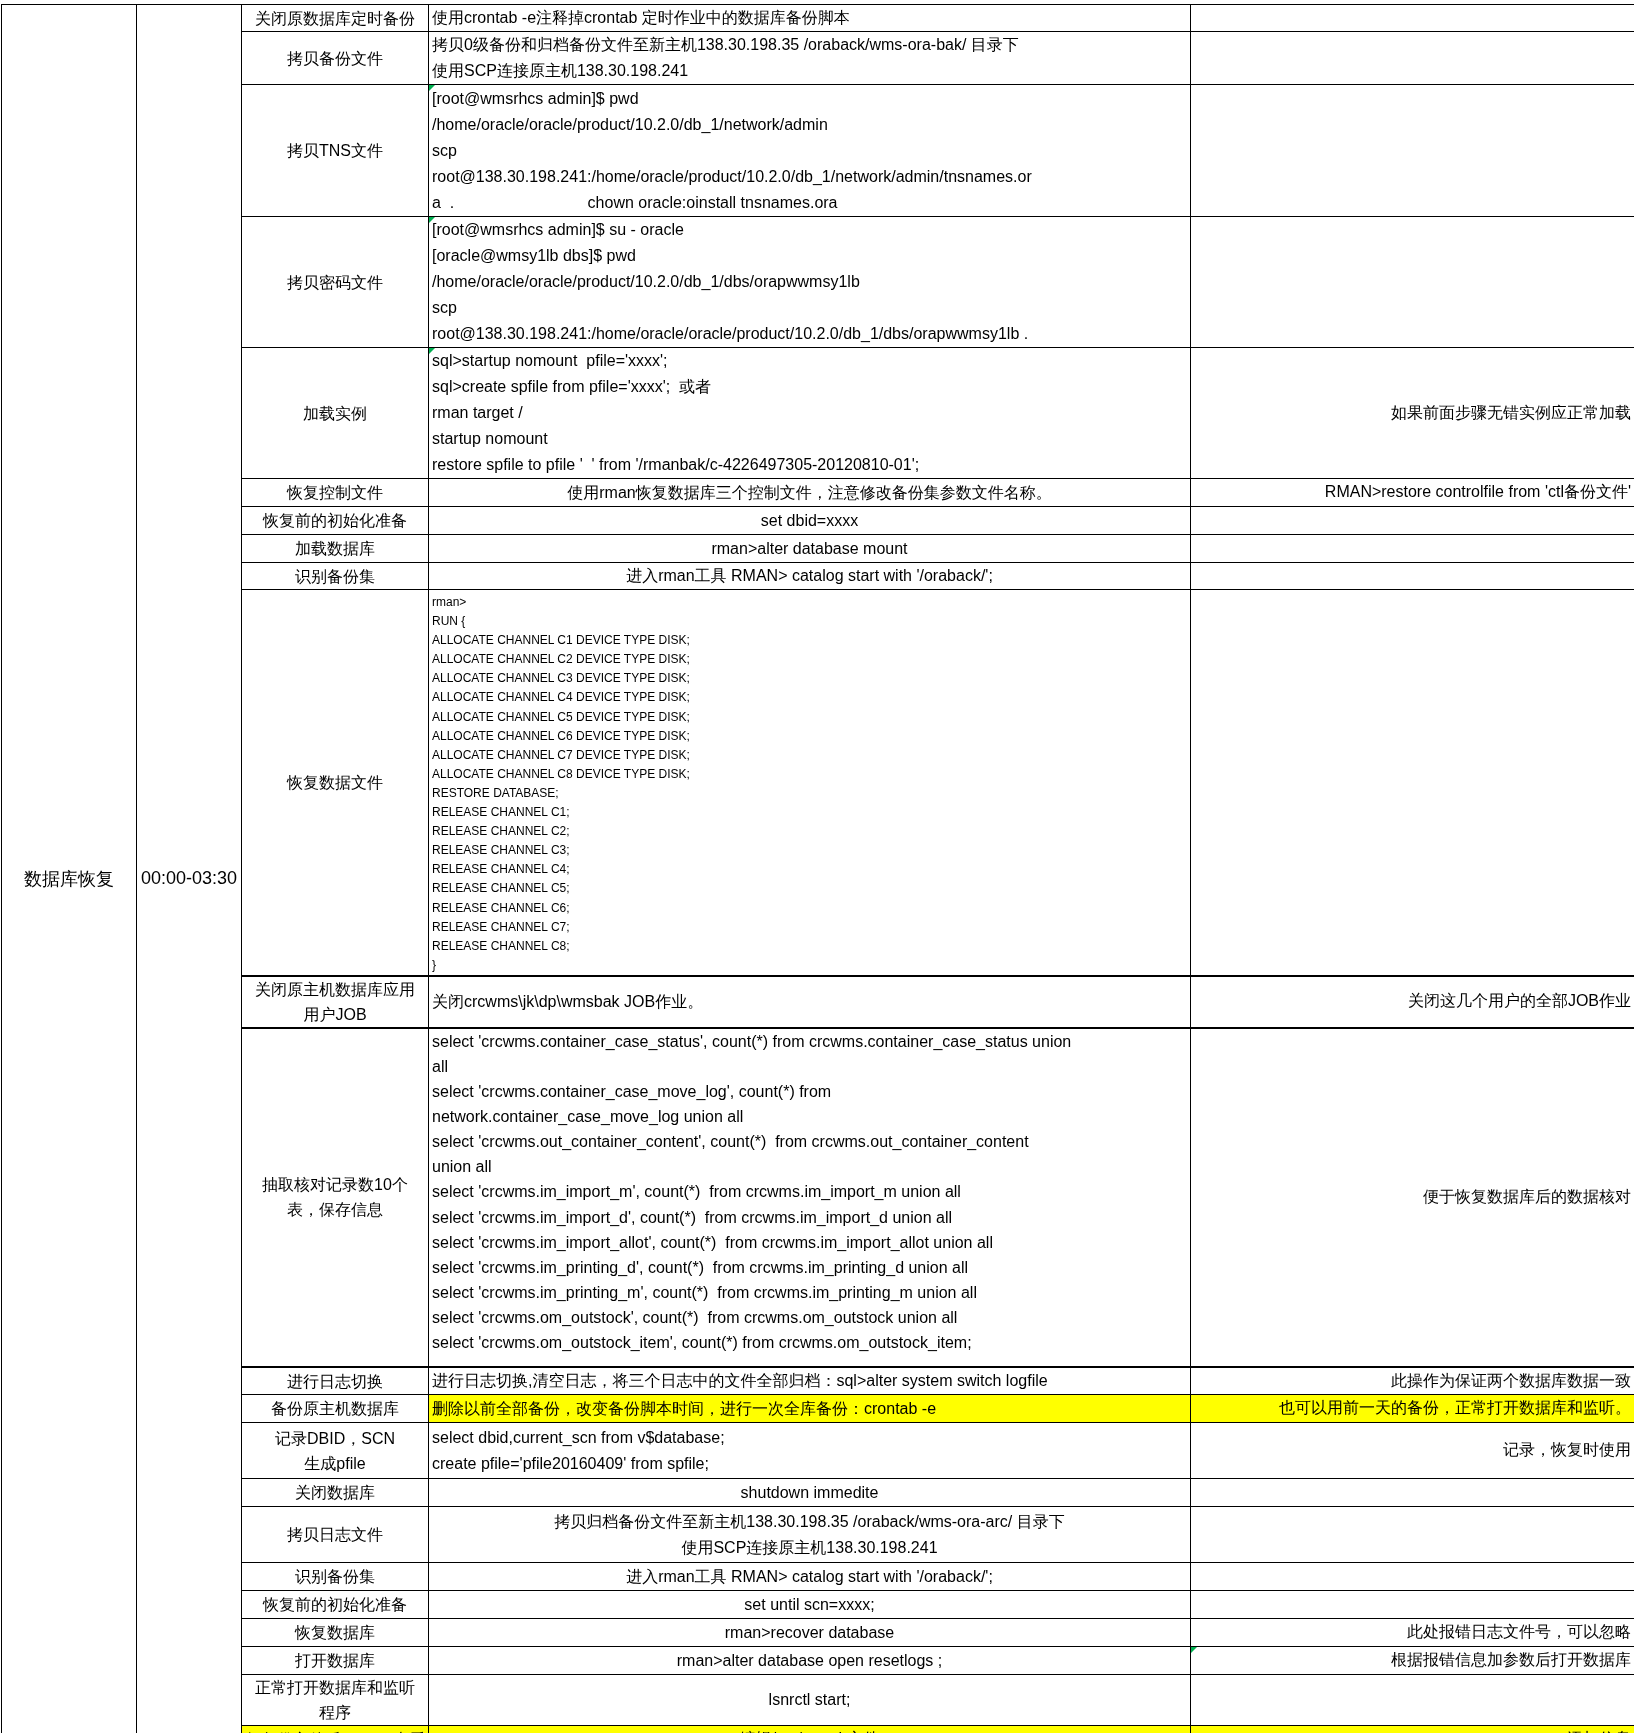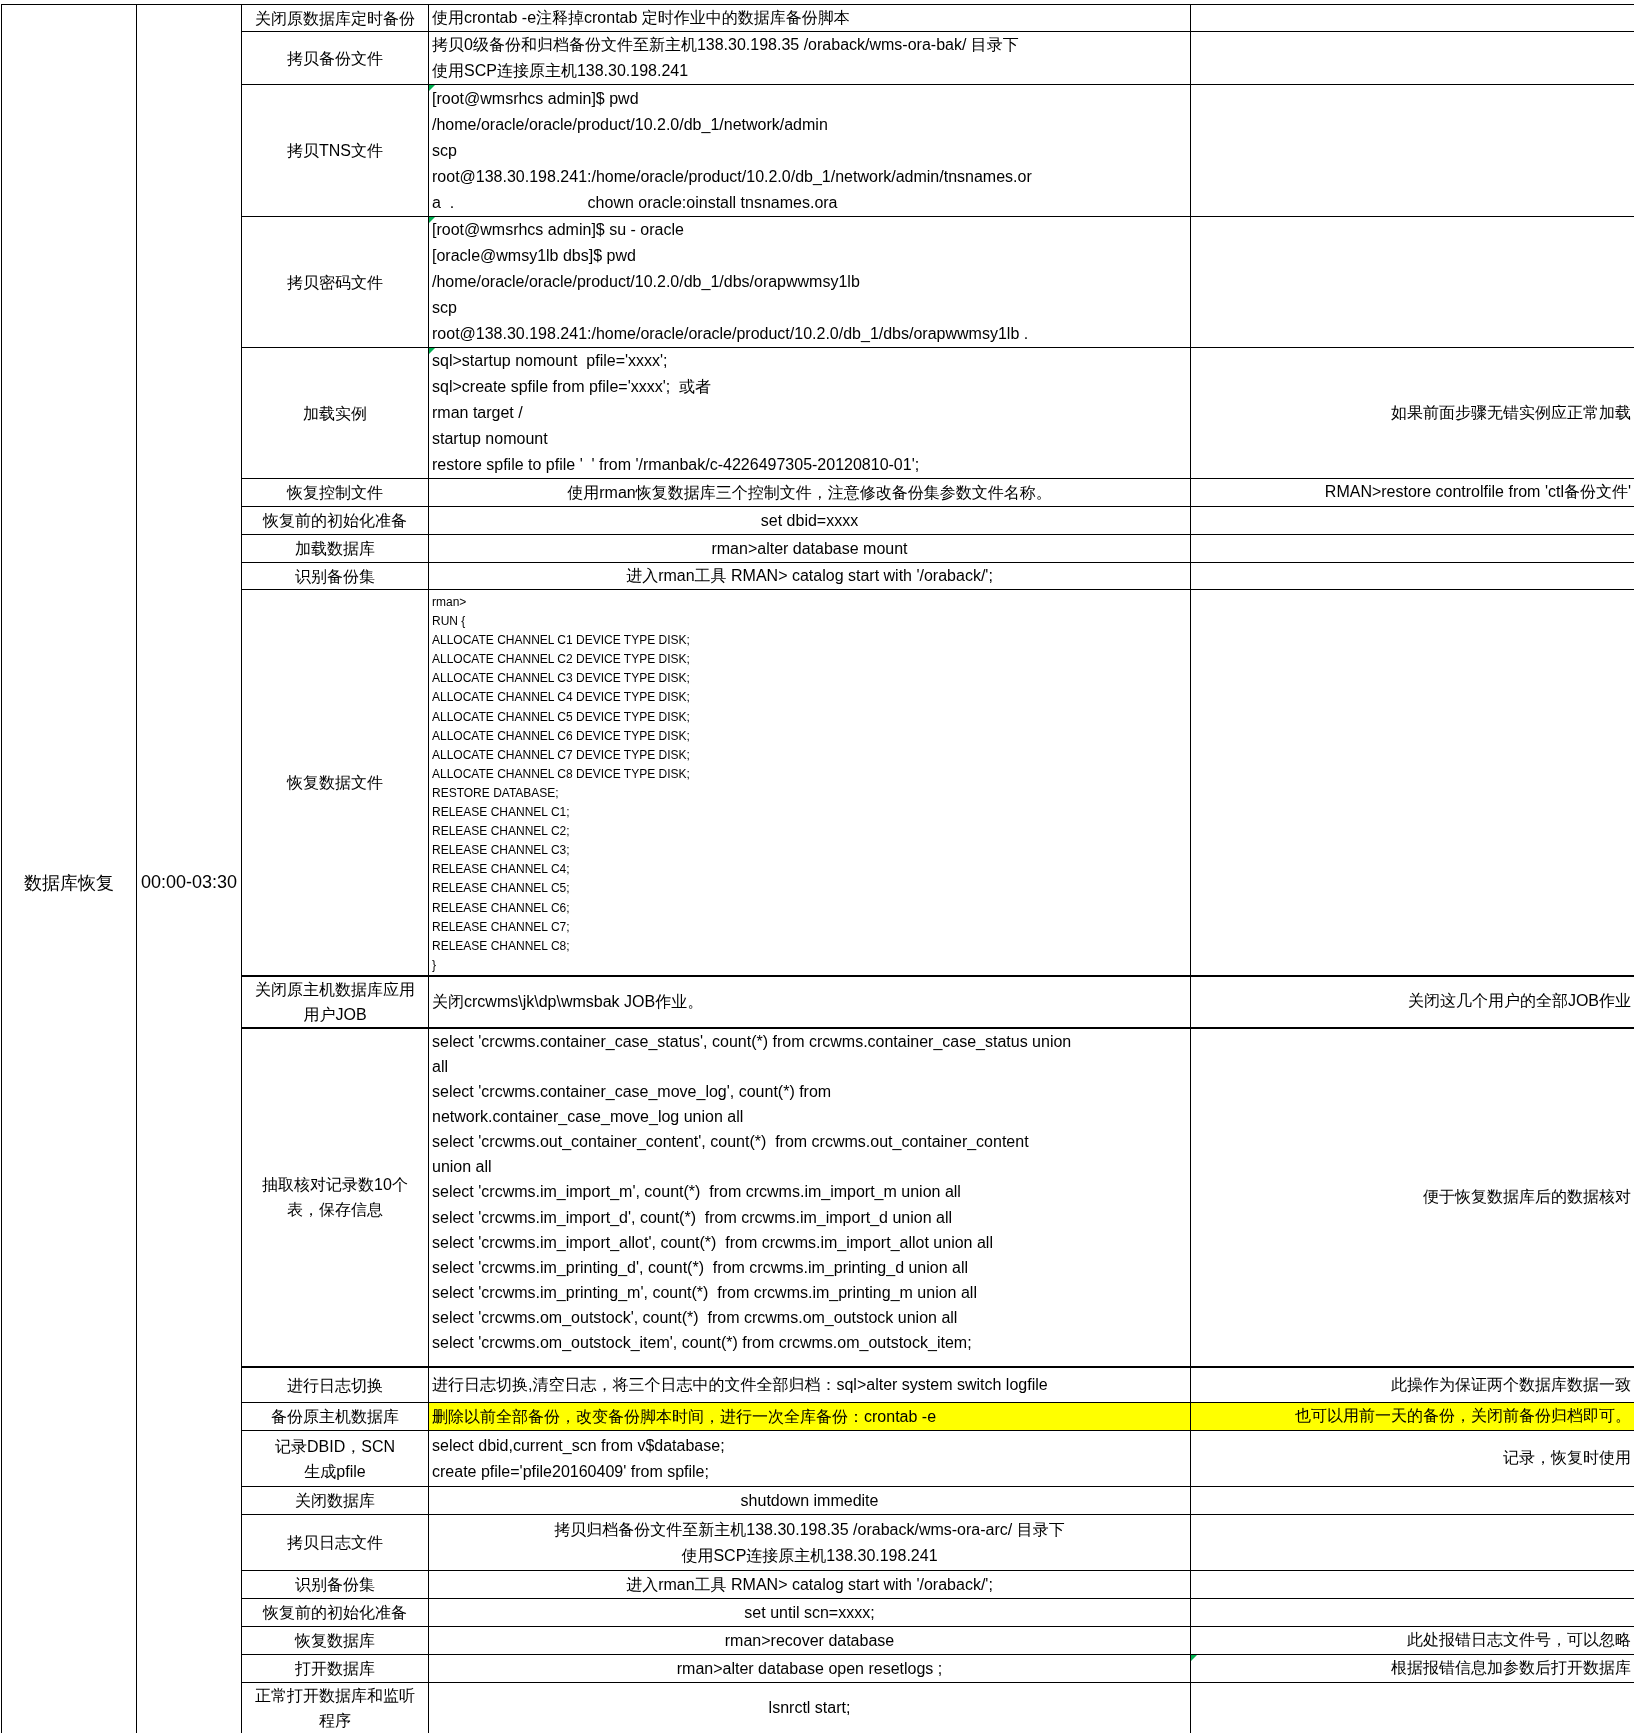--- a/index.html
+++ b/index.html
@@ -252,21 +252,21 @@
             <div>select 'crcwms.im_import_allot', count(*)  from crcwms.im_import_allot union all</div>
             <div>select 'crcwms.im_printing_d', count(*)  from crcwms.im_printing_d union all</div>
             <div>select 'crcwms.im_printing_m', count(*)  from crcwms.im_printing_m union all</div>
             <div>select 'crcwms.om_outstock', count(*)  from crcwms.om_outstock union all</div>
             <div>select 'crcwms.om_outstock_item', count(*) from crcwms.om_outstock_item;</div>
           </div>
         </td>
   <td class="note">便于恢复数据库后的数据核对</td>
 </tr>
 
-<tr style="height:36px">
+<tr style="height:28px">
   <td class="task">
           <div class="lines">
             <div>进行日志切换</div>
           </div>
         </td>
   <td class="c-left">
           <div class="lines">
             <div>进行日志切换,清空日志，将三个日志中的文件全部归档：sql&gt;alter system switch logfile</div>
           </div>
         </td>
@@ -277,21 +277,21 @@
   <td class="task">
           <div class="lines">
             <div>备份原主机数据库</div>
           </div>
         </td>
   <td class="c-left hl">
           <div class="lines">
             <div>删除以前全部备份，改变备份脚本时间，进行一次全库备份：crontab -e</div>
           </div>
         </td>
-  <td class="note hl">也可以用前一天的备份，关闭前备份归档即可。</td>
+  <td class="note hl">也可以用前一天的备份，正常打开数据库和监听。</td>
 </tr>
 
 <tr style="height:56px">
   <td class="task">
           <div class="lines">
             <div>记录DBID，SCN</div>
             <div>生成pfile</div>
           </div>
         </td>
   <td class="c-left">

